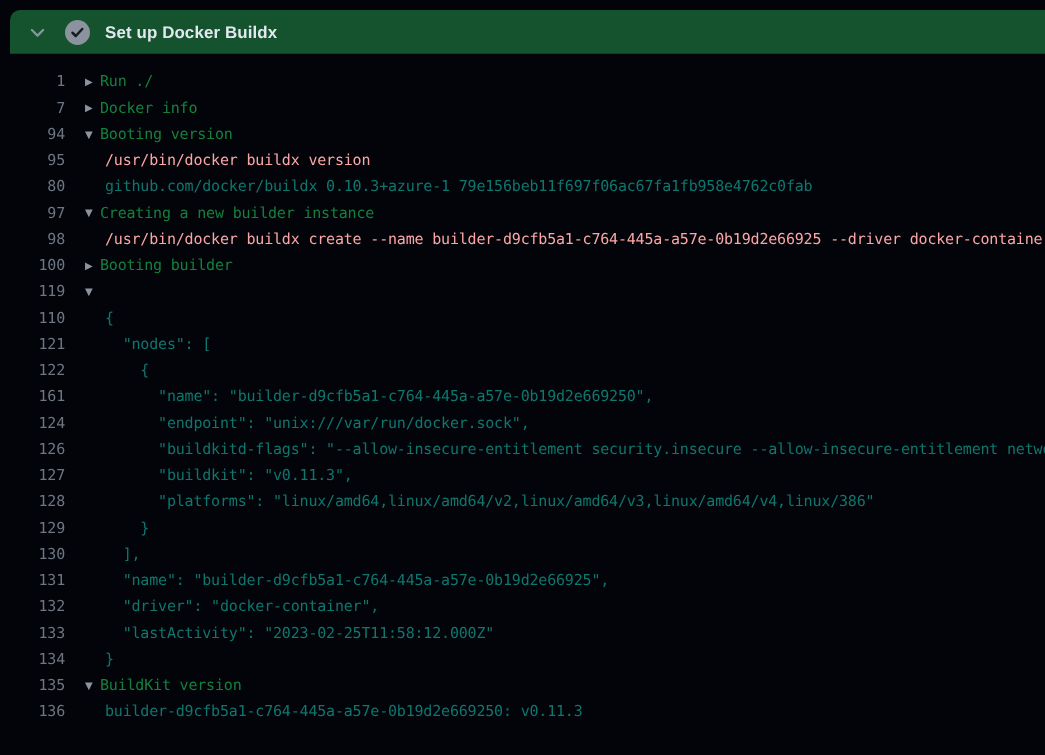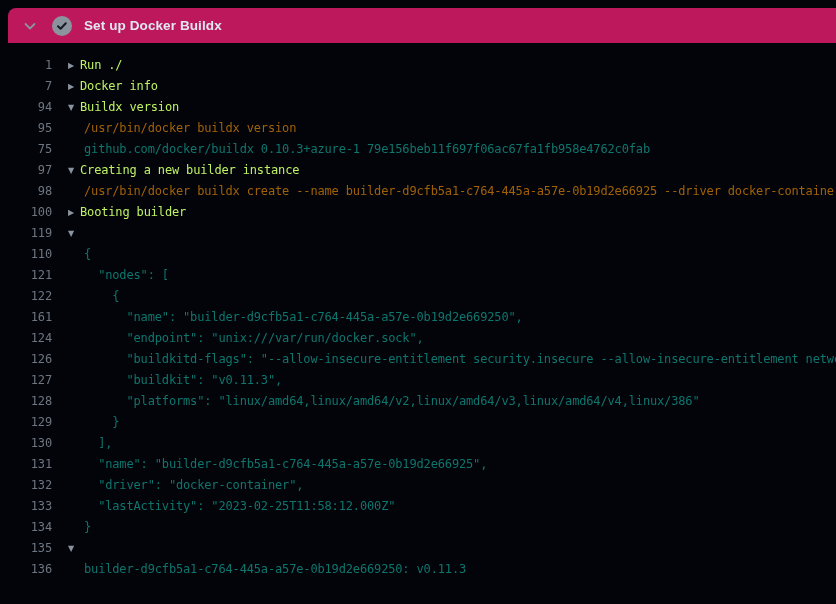--- a/index.html
+++ b/index.html
@@ -1,21 +1,21 @@
 <!DOCTYPE html>
 <html><head>
 <meta charset="utf-8">
 <style>
   * { margin:0; padding:0; box-sizing:border-box; }
   html,body { width:836px; height:604px; overflow:hidden; }
   body { background:#02040a; font-family:"Liberation Sans", sans-serif; }
 
   .step-header {
     position:absolute; top:8px; left:8px; right:0; height:35px;
-    background:#be185d; border-radius:8px 0 0 0;
+    background:#14532d; border-radius:8px 0 0 0;
     display:flex; align-items:center; padding:0 14px;
     cursor:pointer;
   }
   .chev { width:16px; height:16px; margin-right:14px; display:flex; align-items:center; justify-content:center; }
   .check-wrap { width:20px; height:20px; margin-right:12px; }
   .step-title { color:#e2e8ef; font-size:13.5px; font-weight:600; letter-spacing:.1px; }
 
   .log-area {
     position:absolute; top:43px; left:0; right:0; bottom:0;
     padding-top:12px; overflow:hidden;
@@ -27,22 +27,22 @@
     flex:0 0 52px; width:52px; text-align:right; color:#6e7681;
     user-select:none; cursor:pointer;
   }
   .tog {
     flex:0 0 12px; width:12px; margin-left:16px; color:#8b949e;
     font-size:8px; line-height:21px; text-align:left; cursor:pointer;
     font-family:"DejaVu Sans", sans-serif;
   }
   .tog.empty { flex-basis:16px; width:16px; cursor:default; }
   .txt { color:#0f766e; }
-  .txt.group { color:#bef264; }
-  .txt.command { color:#a16207; }
+  .txt.group { color:#15803d; }
+  .txt.command { color:#fca5a5; }
 </style>
 </head>
 <body>
 
 <div class="step-header">
   <span class="chev">
     <svg width="16" height="16" viewBox="0 0 16 16" fill="none">
       <path d="M3.5 6l4.5 4.5L12.5 6" stroke="#8b949e" stroke-width="1.8" stroke-linecap="round" stroke-linejoin="round"></path>
     </svg>
   </span>
@@ -51,36 +51,36 @@
       <circle cx="10" cy="10" r="10" fill="#8b949e"></circle>
       <path d="M6 10.2l2.6 2.6 5.2-5.6" stroke="#171c23" stroke-width="2" fill="none" stroke-linecap="round" stroke-linejoin="round"></path>
     </svg>
   </span>
   <span class="step-title">Set up Docker Buildx</span>
 </div>
 
 <div class="log-area" id="log-area">
     <div class="line"><span class="num">1</span><span class="tog">▶</span><span class="txt group">Run ./</span></div>
     <div class="line"><span class="num">7</span><span class="tog">▶</span><span class="txt group">Docker info</span></div>
-    <div class="line"><span class="num">94</span><span class="tog">▼</span><span class="txt group">Buildx version</span></div>
+    <div class="line"><span class="num">94</span><span class="tog">▼</span><span class="txt group">Booting version</span></div>
     <div class="line"><span class="num">95</span><span class="tog empty"></span><span class="txt command">/usr/bin/docker buildx version</span></div>
-    <div class="line"><span class="num">75</span><span class="tog empty"></span><span class="txt output">github.com/docker/buildx 0.10.3+azure-1 79e156beb11f697f06ac67fa1fb958e4762c0fab</span></div>
+    <div class="line"><span class="num">80</span><span class="tog empty"></span><span class="txt output">github.com/docker/buildx 0.10.3+azure-1 79e156beb11f697f06ac67fa1fb958e4762c0fab</span></div>
     <div class="line"><span class="num">97</span><span class="tog">▼</span><span class="txt group">Creating a new builder instance</span></div>
     <div class="line"><span class="num">98</span><span class="tog empty"></span><span class="txt command">/usr/bin/docker buildx create --name builder-d9cfb5a1-c764-445a-a57e-0b19d2e66925 --driver docker-container</span></div>
     <div class="line"><span class="num">100</span><span class="tog">▶</span><span class="txt group">Booting builder</span></div>
     <div class="line"><span class="num">119</span><span class="tog">▼</span></div>
     <div class="line"><span class="num">110</span><span class="tog empty"></span><span class="txt output">{</span></div>
     <div class="line"><span class="num">121</span><span class="tog empty"></span><span class="txt output">  "nodes": [</span></div>
     <div class="line"><span class="num">122</span><span class="tog empty"></span><span class="txt output">    {</span></div>
     <div class="line"><span class="num">161</span><span class="tog empty"></span><span class="txt output">      "name": "builder-d9cfb5a1-c764-445a-a57e-0b19d2e669250",</span></div>
     <div class="line"><span class="num">124</span><span class="tog empty"></span><span class="txt output">      "endpoint": "unix:///var/run/docker.sock",</span></div>
     <div class="line"><span class="num">126</span><span class="tog empty"></span><span class="txt output">      "buildkitd-flags": "--allow-insecure-entitlement security.insecure --allow-insecure-entitlement network</span></div>
     <div class="line"><span class="num">127</span><span class="tog empty"></span><span class="txt output">      "buildkit": "v0.11.3",</span></div>
     <div class="line"><span class="num">128</span><span class="tog empty"></span><span class="txt output">      "platforms": "linux/amd64,linux/amd64/v2,linux/amd64/v3,linux/amd64/v4,linux/386"</span></div>
     <div class="line"><span class="num">129</span><span class="tog empty"></span><span class="txt output">    }</span></div>
     <div class="line"><span class="num">130</span><span class="tog empty"></span><span class="txt output">  ],</span></div>
     <div class="line"><span class="num">131</span><span class="tog empty"></span><span class="txt output">  "name": "builder-d9cfb5a1-c764-445a-a57e-0b19d2e66925",</span></div>
     <div class="line"><span class="num">132</span><span class="tog empty"></span><span class="txt output">  "driver": "docker-container",</span></div>
     <div class="line"><span class="num">133</span><span class="tog empty"></span><span class="txt output">  "lastActivity": "2023-02-25T11:58:12.000Z"</span></div>
     <div class="line"><span class="num">134</span><span class="tog empty"></span><span class="txt output">}</span></div>
-    <div class="line"><span class="num">135</span><span class="tog">▼</span></div>
+    <div class="line"><span class="num">135</span><span class="tog">▼</span><span class="txt group">BuildKit version</span></div>
     <div class="line"><span class="num">136</span><span class="tog empty"></span><span class="txt output">builder-d9cfb5a1-c764-445a-a57e-0b19d2e669250: v0.11.3</span></div>
   </div>
 
 </body></html>

